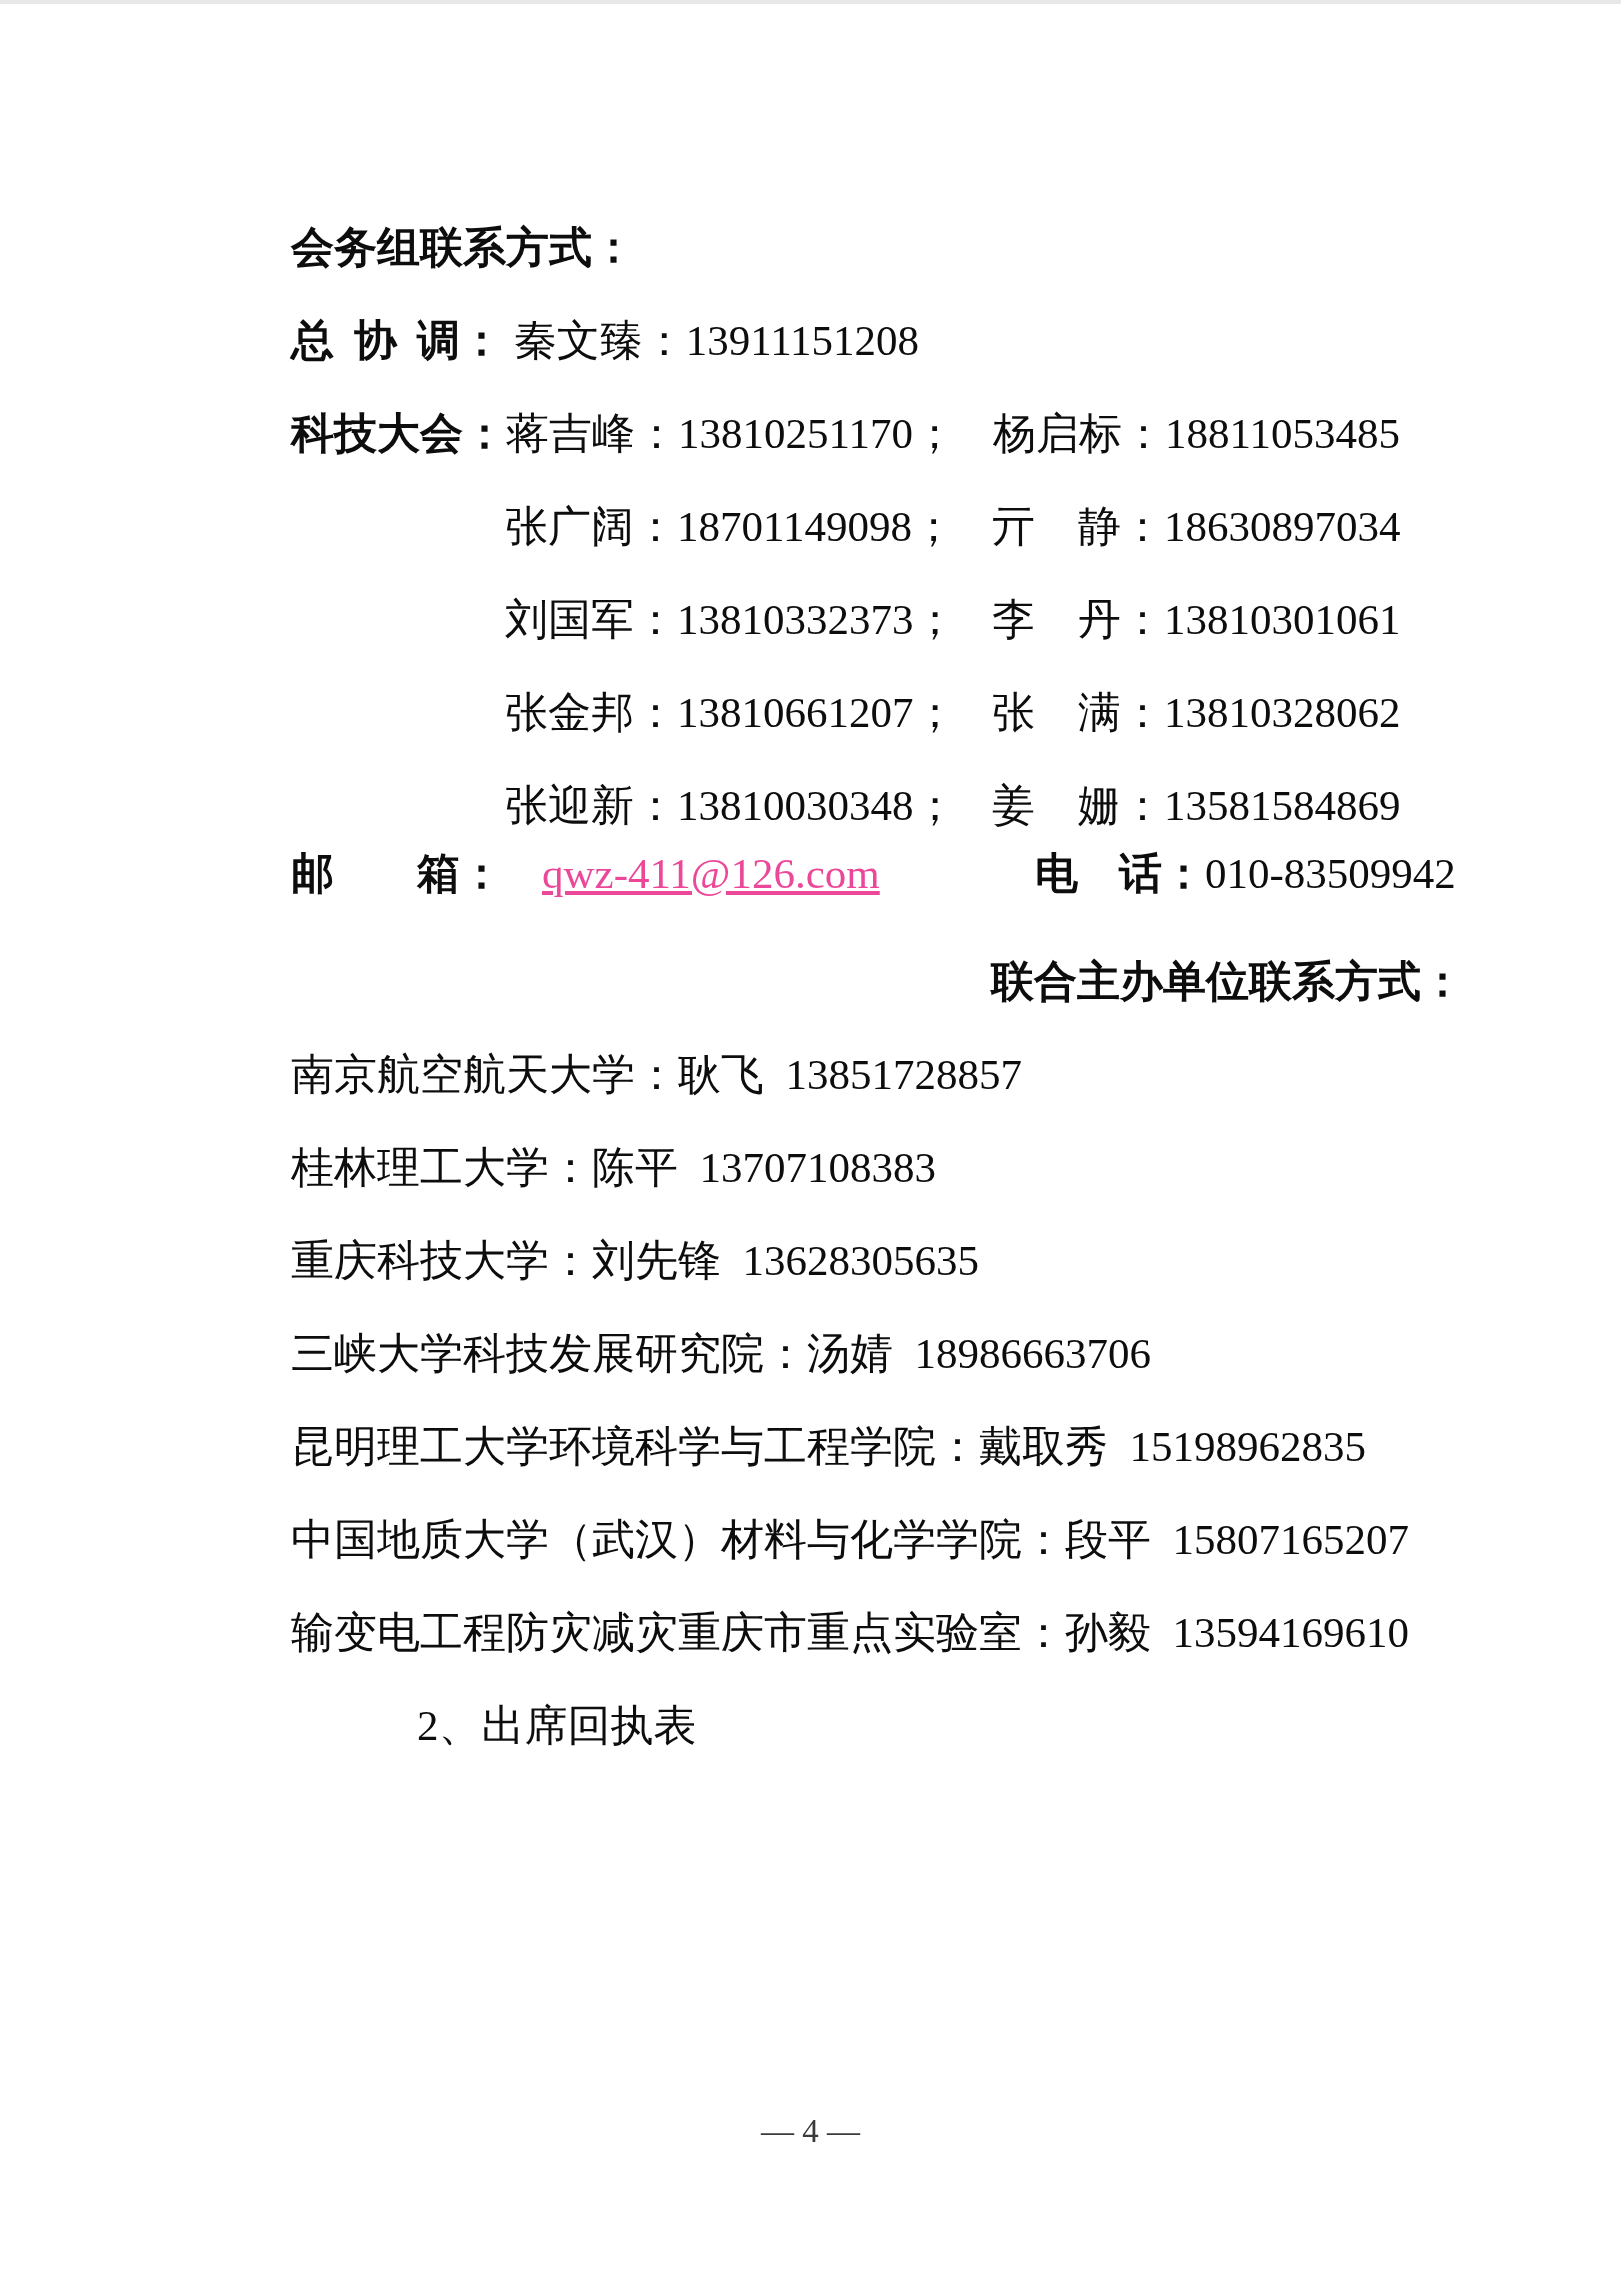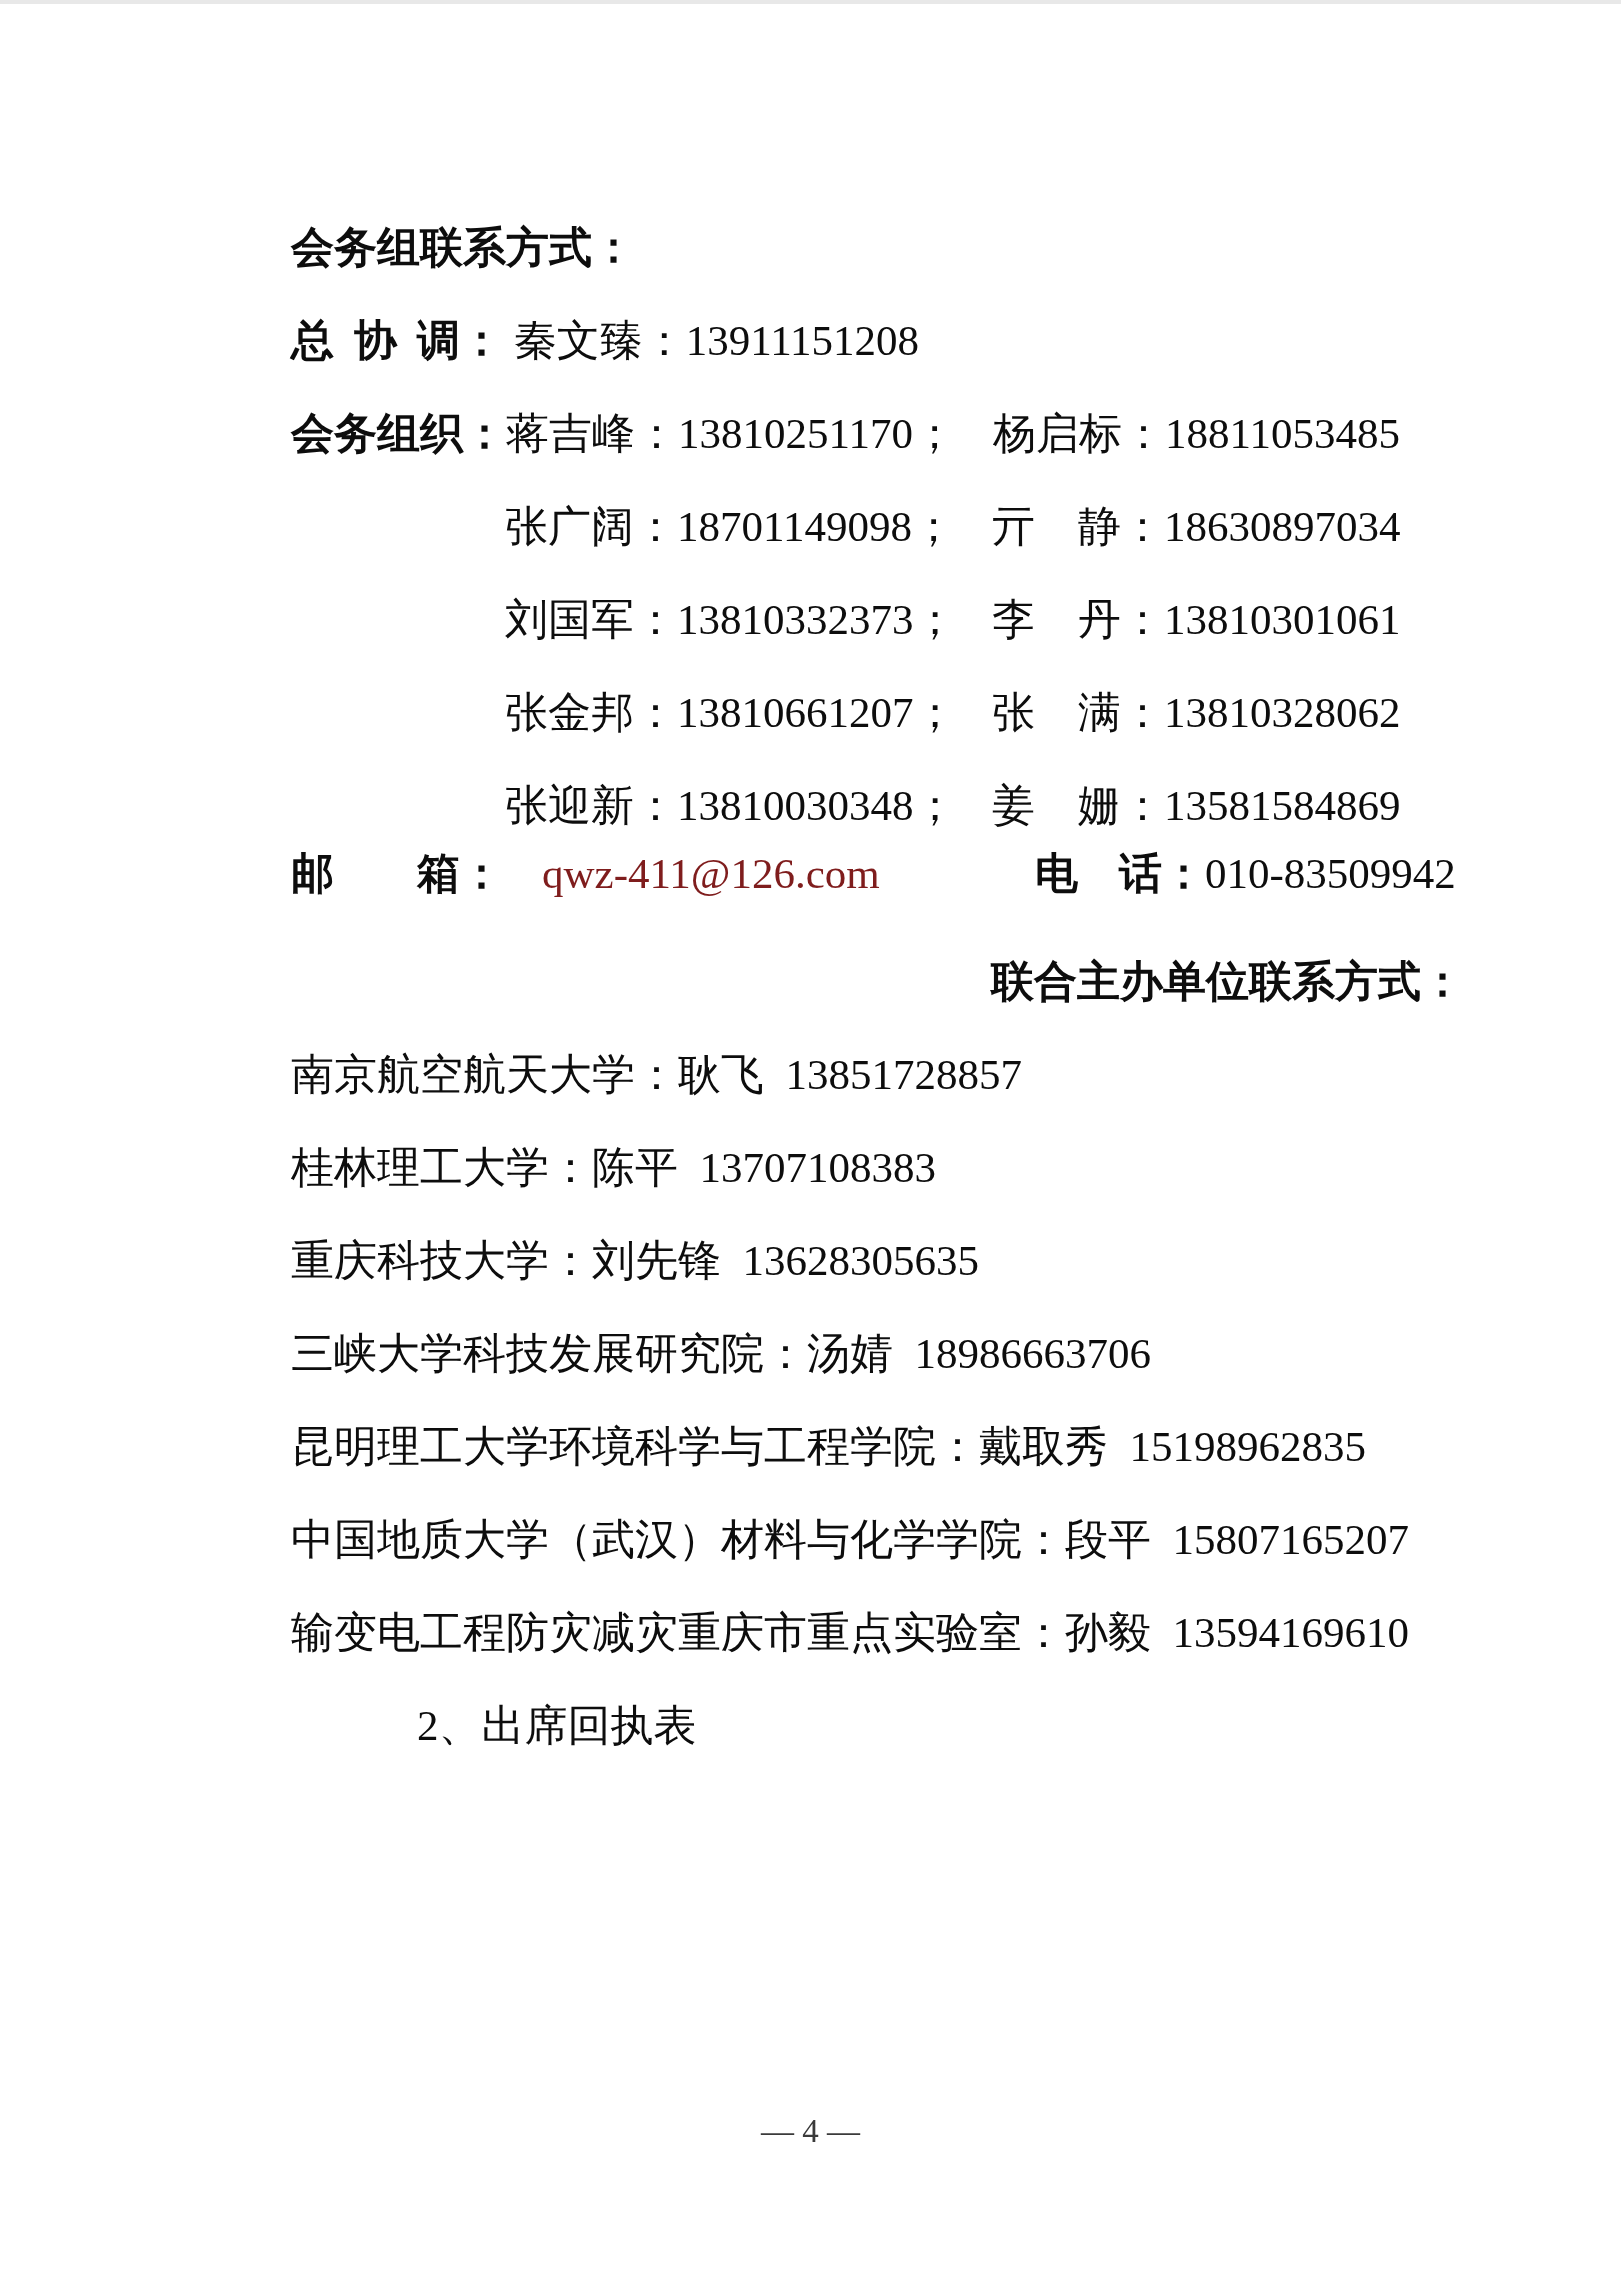--- a/index.html
+++ b/index.html
@@ -33,21 +33,22 @@
   }
   .w172 { width:169px; }
   .w130 { width:127px; }
   
   .indent { padding-left:214px; }
   .pair-left { display:inline-block; width:487px; }
   
   .email-row { margin-top:-25.5px; }
   .email-cell { display:inline-block; width:532px; padding-left:39px; box-sizing:border-box; }
   a.email {
-    color:#7f1d1d;
+    color:#ec4899;
+    text-decoration:underline;
     cursor:pointer;
   }
   .section-gap { margin-top:15.7px;text-align:right; }
   .att-gap { margin-top:14.7px; }
   .att2 { padding-left:126px; }
   .footer {
     position:absolute;
     top:2098px; left:0; right:0;
     text-align:center;
     font-size:33px;
@@ -58,21 +59,21 @@
 </head>
 <body>
 
 <div class="page">
   <div class="content">
 
     <p class="line b">会务组联系方式：</p>
 
     <p class="line"><span class="jlabel w172">总协调</span><span class="b">：</span> <span>秦文臻：13911151208</span></p>
 
-    <p class="line"><span class="b">会务组织：</span><span class="pair-left">蒋吉峰：13810251170；</span><span>杨启标：18811053485</span></p>
+    <p class="line"><span class="b">科技大会：</span><span class="pair-left">蒋吉峰：13810251170；</span><span>杨启标：18811053485</span></p>
 
     <p class="line indent"><span class="pair-left">张广阔：18701149098；</span><span>亓　静：18630897034</span></p>
 
     <p class="line indent"><span class="pair-left">刘国军：13810332373；</span><span>李　丹：13810301061</span></p>
 
     <p class="line indent"><span class="pair-left">张金邦：13810661207；</span><span>张　满：13810328062</span></p>
 
     <p class="line indent"><span class="pair-left">张迎新：13810030348；</span><span>姜　姗：13581584869</span></p>
 
     <p class="line email-row"><span class="jlabel w172">邮箱</span><span class="b">：</span><span class="email-cell"><a class="email">qwz-411@126.com</a></span><span class="jlabel w130">电话</span><span class="b">：</span><span>010-83509942</span></p>

